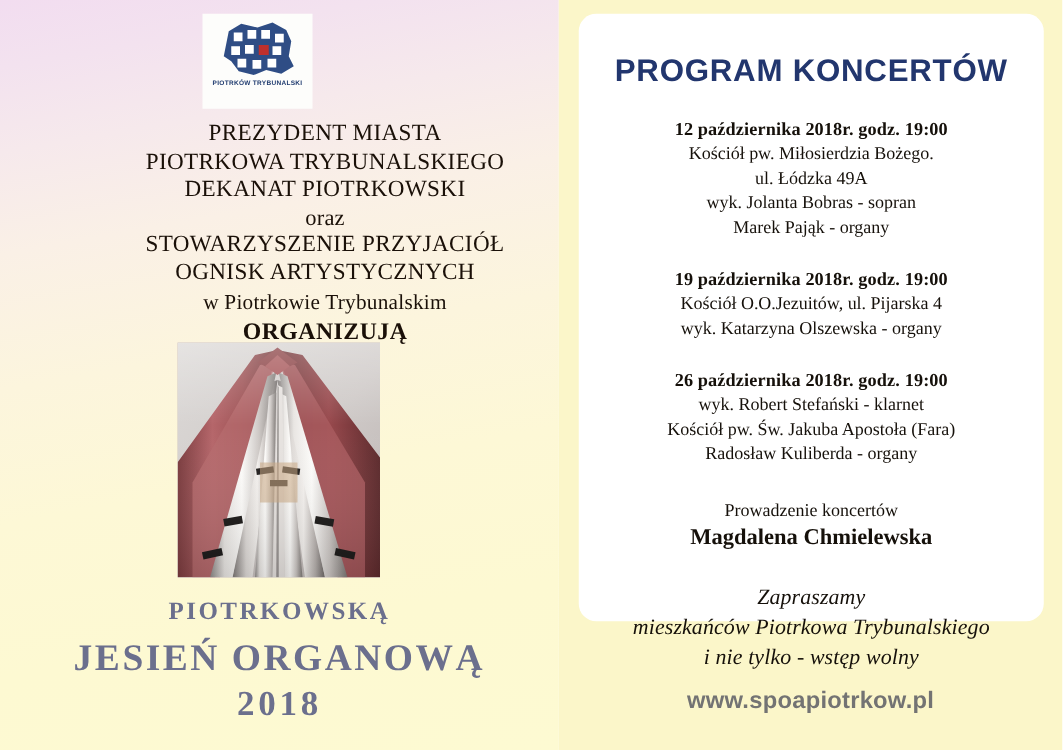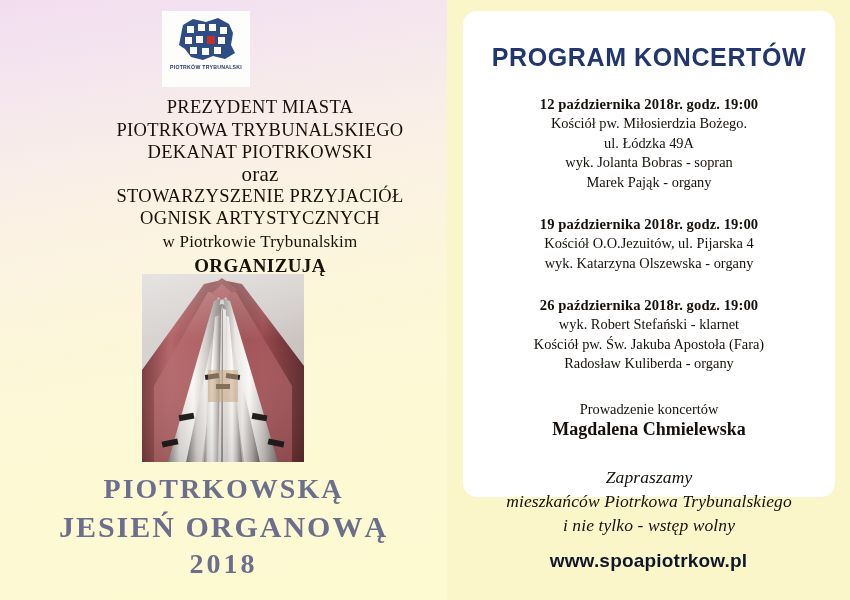--- a/index.html
+++ b/index.html
@@ -70,21 +70,21 @@
   }
   .org-line {
     font-size: 18.5px;
     line-height: 22.5px;
     font-weight: normal;
     letter-spacing: 0.2px;
     white-space: nowrap;
   }
   .org-line.caps { letter-spacing: 0.3px; }
   .org-small {
-    font-size: 21px;
+    font-size: 18px;
     line-height: 21px;
   }
   .org-mixed {
     font-size: 17px;
     line-height: 23px;
   }
   .org-bold {
     font-size: 19px;
     line-height: 26px;
     font-weight: bold;
@@ -105,21 +105,21 @@
   .main-title {
     position: absolute;
     left: 0; top: 470px;
     width: 447px;
     text-align: center;
     color: #6b6f8d;
     font-family: "Liberation Serif", serif;
     font-weight: bold;
     letter-spacing: 2px;
   }
-  .mt-1 { font-size: 28px; line-height: 38px; }
+  .mt-1 { font-size: 20px; line-height: 38px; }
   .mt-2 { font-size: 30px; line-height: 38px; }
   .mt-3 { font-size: 28px; line-height: 36px; letter-spacing: 3px; }
 
   
   .right-pane {
     position: absolute;
     left: 447px; top: 0;
     width: 403px; height: 600px;
     background: #fbf6c9;
   }
@@ -174,21 +174,21 @@
     letter-spacing: 0.1px;
   }
   .website {
     position: absolute;
     left: 0; top: 550px;
     width: 403px;
     text-align: center;
     font-family: "Liberation Sans", sans-serif;
     font-size: 19px;
     font-weight: bold;
-    color: #0f172a;
+    color: #737373;
     letter-spacing: 0.2px;
   }
 </style>
 </head>
 <body>
 
 <div id="poster">
 
   <div class="left-pane">
 

